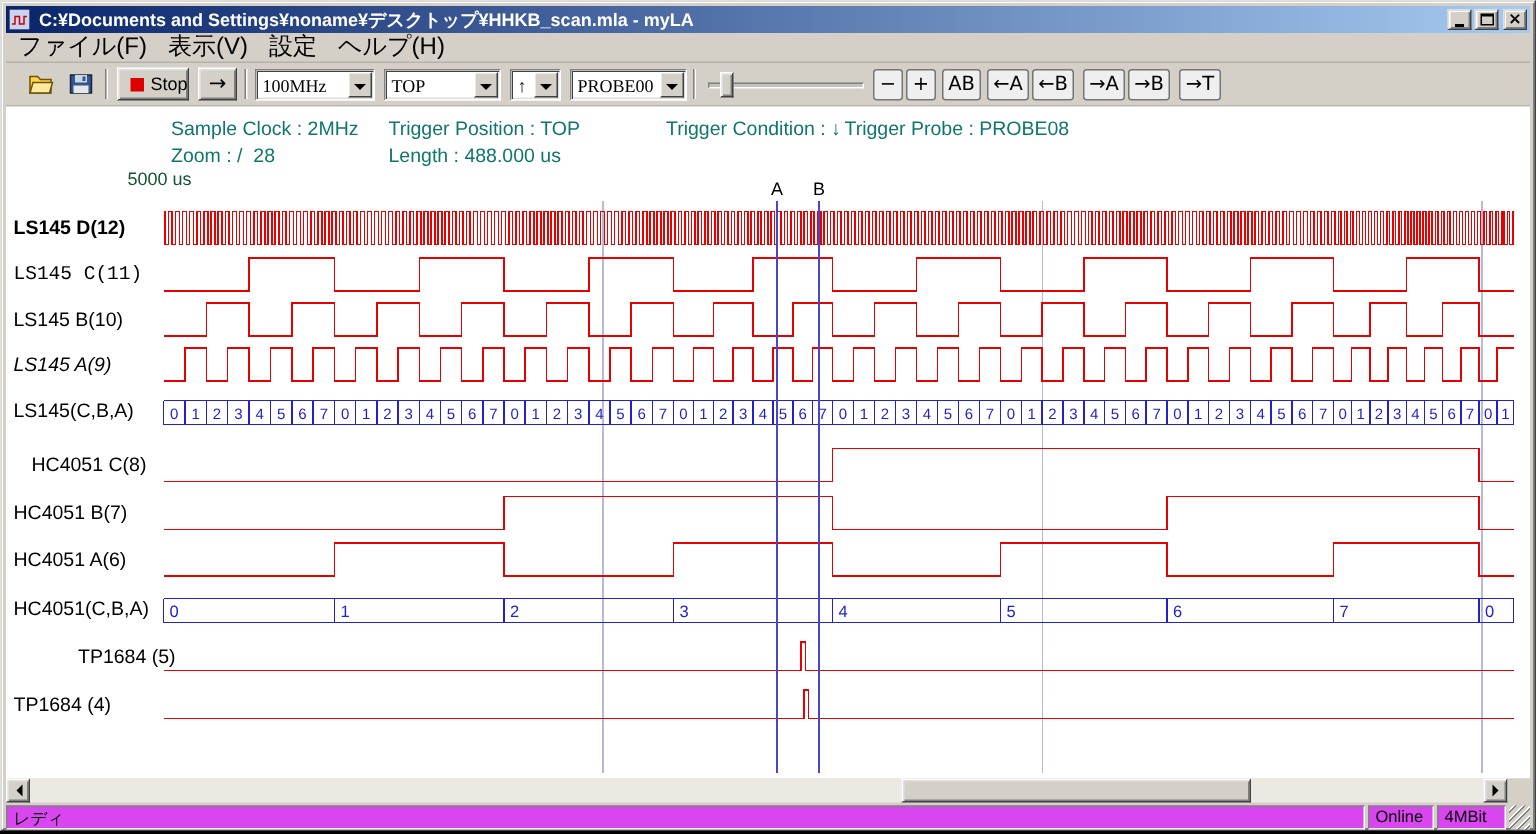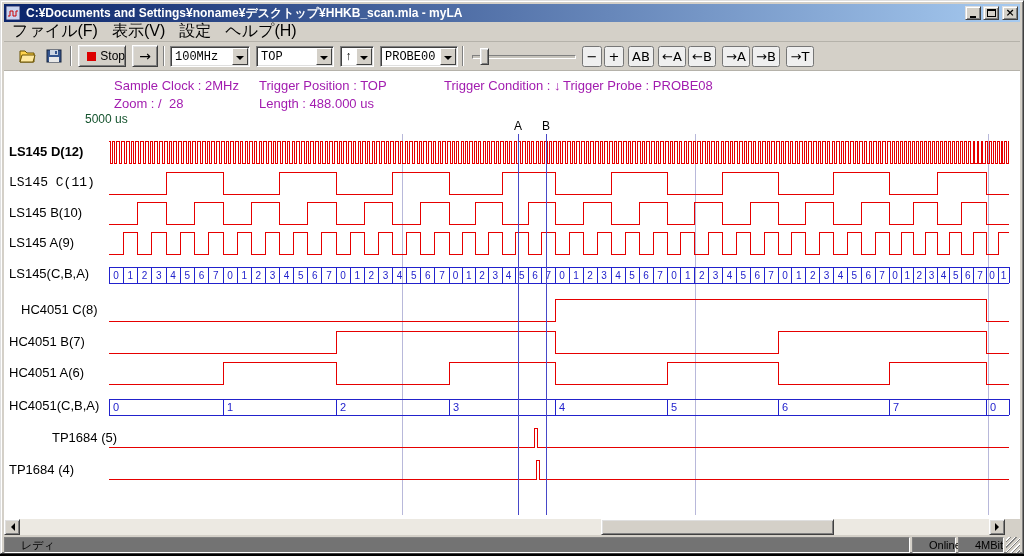--- a/index.html
+++ b/index.html
@@ -17,43 +17,43 @@
 .menubar{position:absolute;left:3px;top:21px;right:3px;height:19px;display:flex;align-items:center;padding-left:1px}
 .menu-item{padding:2px 7px;font-size:16px}
 .toolbar{position:absolute;left:3px;top:40px;right:3px;height:30px;border-top:1px solid #b5b2aa;border-bottom:1px solid #b5b2aa}
 .tb-sep{position:absolute;top:4px;width:2px;height:20px;border-left:1px solid #808080;border-right:1px solid #fff}
 .tb-icon{position:absolute;top:3px;width:24px;height:22px;display:flex;align-items:center;justify-content:center}
 .raised{background:#d4d0c8;border:1px solid;border-color:#fff #404040 #404040 #fff;box-shadow:inset 1px 1px 0 #dfdfdf,inset -1px -1px 0 #808080}
 .stop-btn{position:absolute;left:74px;top:3px;width:48px;height:22px;display:flex;align-items:center;justify-content:flex-end;gap:4px;font-size:12px}
 .stop-square{width:9px;height:9px;background:#dd0000;display:inline-block}
 .run-btn{position:absolute;left:128px;top:3px;width:26px;height:22px;display:flex;align-items:center;justify-content:center;font-size:14px;font-family:"DejaVu Sans",sans-serif}
 .combo{position:absolute;top:4px;height:21px;background:#fff;border:1px solid;border-color:#808080 #fff #fff #808080;box-shadow:inset 1px 1px 0 #404040,inset -1px -1px 0 #dfdfdf;font-size:12px}
-.combo-text{position:absolute;left:4px;top:3px;white-space:nowrap;font-family:Liberation Mono, monospace}
+.combo-text{position:absolute;left:4px;top:3px;white-space:nowrap;font-family:Liberation Serif, serif}
 .combo-btn{position:absolute;right:1px;top:1px;bottom:1px;width:16px;background:#d4d0c8;border:1px solid;border-color:#fff #404040 #404040 #fff;display:flex;align-items:flex-start;justify-content:center}
 .combo-btn::after{content:'';width:0;height:0;border:4px solid transparent;border-top:4px solid #000;margin-top:7px}
 .slider{position:absolute;left:466px;top:6px;width:108px;height:17px}
 .slider-track{position:absolute;left:2px;right:2px;top:7px;height:4px;border:1px solid;border-color:#808080 #fff #fff #808080;background:#c6c3bb}
 .slider-thumb{position:absolute;left:10px;top:0;width:9px;height:17px}
 .tb-flat{position:absolute;top:4px;height:21px;display:flex;align-items:center;justify-content:center;font-size:13px;font-family:"DejaVu Sans",sans-serif;color:#000}
 .client{position:absolute;left:3px;top:70px;right:3px;height:448px;background:#fff}
 #overlay{position:absolute;left:0;top:0;width:1022px;height:554px}
-.itext{position:absolute;font-size:13px;color:#a21caf;white-space:pre}
+.itext{position:absolute;font-size:13px;color:#0f766e;white-space:pre}
 .time-label{position:absolute;left:84px;top:111px;font-size:12px;color:#14532d}
 .ch-label{position:absolute;left:8px;font-size:13px;color:#000;white-space:nowrap}
 #wave-svg{position:absolute;left:0;top:0}
 .hscroll{position:absolute;left:3px;top:518px;width:1001px;height:16px;background:#ece9e2}
 .scroll-btn{position:absolute;top:0;width:16px;height:16px;display:flex;align-items:center;justify-content:center}
 .scroll-btn.left{left:0}
 .scroll-btn.right{right:0}
 .tri-left{width:0;height:0;border:4px solid transparent;border-right:4px solid #000;margin-left:-3px}
 .tri-right{width:0;height:0;border:4px solid transparent;border-left:4px solid #000;margin-right:-3px}
 .scroll-thumb{position:absolute;left:597px;top:0;width:233px;height:16px}
 .scroll-corner{position:absolute;left:1004px;top:518px;width:16px;height:16px;background:#d4d0c8}
 .statusbar{position:absolute;left:3px;right:3px;top:536px;height:16px;display:flex;gap:2px;font-size:11px}
-.sb-panel{border:1px solid;border-color:#808080 #fff #fff #808080;display:flex;align-items:center;padding:0 16px;background:#737373;white-space:nowrap}
+.sb-panel{border:1px solid;border-color:#808080 #fff #fff #808080;display:flex;align-items:center;padding:0 4px;background:#d946ef;white-space:nowrap}
 .sb-left{flex:1}
 .sb-grip{width:14px;background:repeating-linear-gradient(135deg,#d4d0c8 0 2px,#fff 2px 3px,#808080 3px 4px)}
 </style>
 </head>
 <body>
 
 <div class="window">
 
   <div class="titlebar">
     <span class="app-icon">
@@ -239,21 +239,21 @@
         <path d="M108,446L533,446L533,427L536,427L536,446L1008,446" fill="none" stroke="#e60000" stroke-width="1" shape-rendering="crispEdges"></path>
         <path d="M108,478L535,478L535,459L538,459L538,478L1008,478" fill="none" stroke="#e60000" stroke-width="1" shape-rendering="crispEdges"></path>
         <path d="M517,133L517,514" fill="none" stroke="#4747c8" stroke-width="1" shape-rendering="crispEdges"></path>
         <text x="517" y="129" font-size="12" text-anchor="middle" fill="#000" font-family="&quot;Liberation Sans&quot;, sans-serif">A</text>
         <path d="M545,133L545,514" fill="none" stroke="#4747c8" stroke-width="1" shape-rendering="crispEdges"></path>
         <text x="545" y="129" font-size="12" text-anchor="middle" fill="#000" font-family="&quot;Liberation Sans&quot;, sans-serif">B</text>
       </svg>
   <div class="ch-label" style="top: 143px; font-weight: bold;">LS145 D(12)</div>
       <div class="ch-label" style="top: 174px; font-family: Liberation Mono, monospace;">LS145 C(11)</div>
       <div class="ch-label" style="top: 204px;">LS145 B(10)</div>
-      <div class="ch-label" style="top: 234px;">LS145 A(9)</div>
+      <div class="ch-label" style="top: 234px; font-style: italic;">LS145 A(9)</div>
       <div class="ch-label" style="top: 265px;">LS145(C,B,A)</div>
       <div class="ch-label" style="top: 301px; margin-left: 12px;">HC4051 C(8)</div>
       <div class="ch-label" style="top: 333px;">HC4051 B(7)</div>
       <div class="ch-label" style="top: 364px;">HC4051 A(6)</div>
       <div class="ch-label" style="top: 397px;">HC4051(C,B,A)</div>
       <div class="ch-label" style="top: 429px; margin-left: 43px;">TP1684 (5)</div>
       <div class="ch-label" style="top: 461px;">TP1684 (4)</div>
     </div>
 
   <div class="hscroll">

